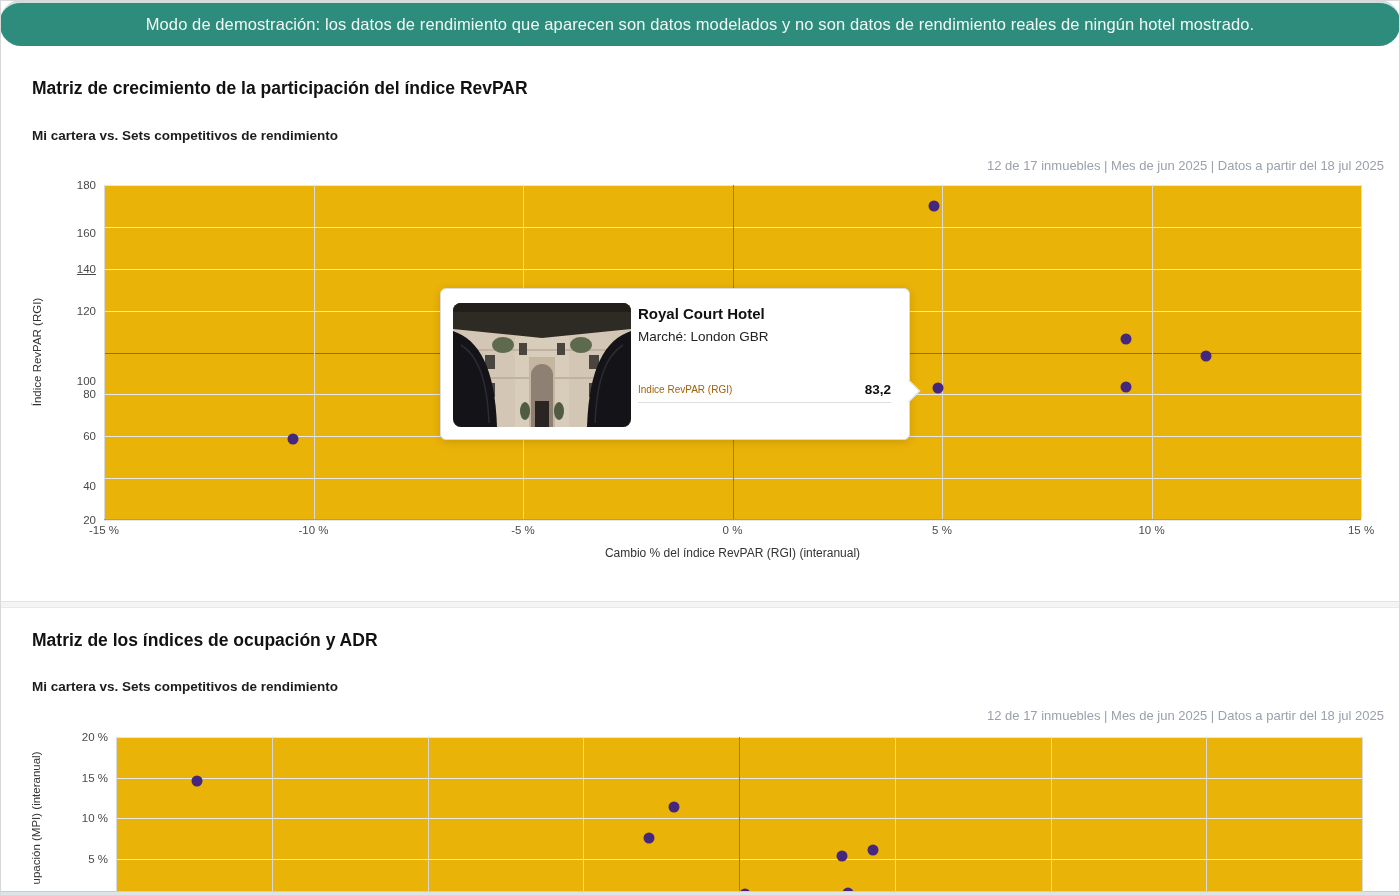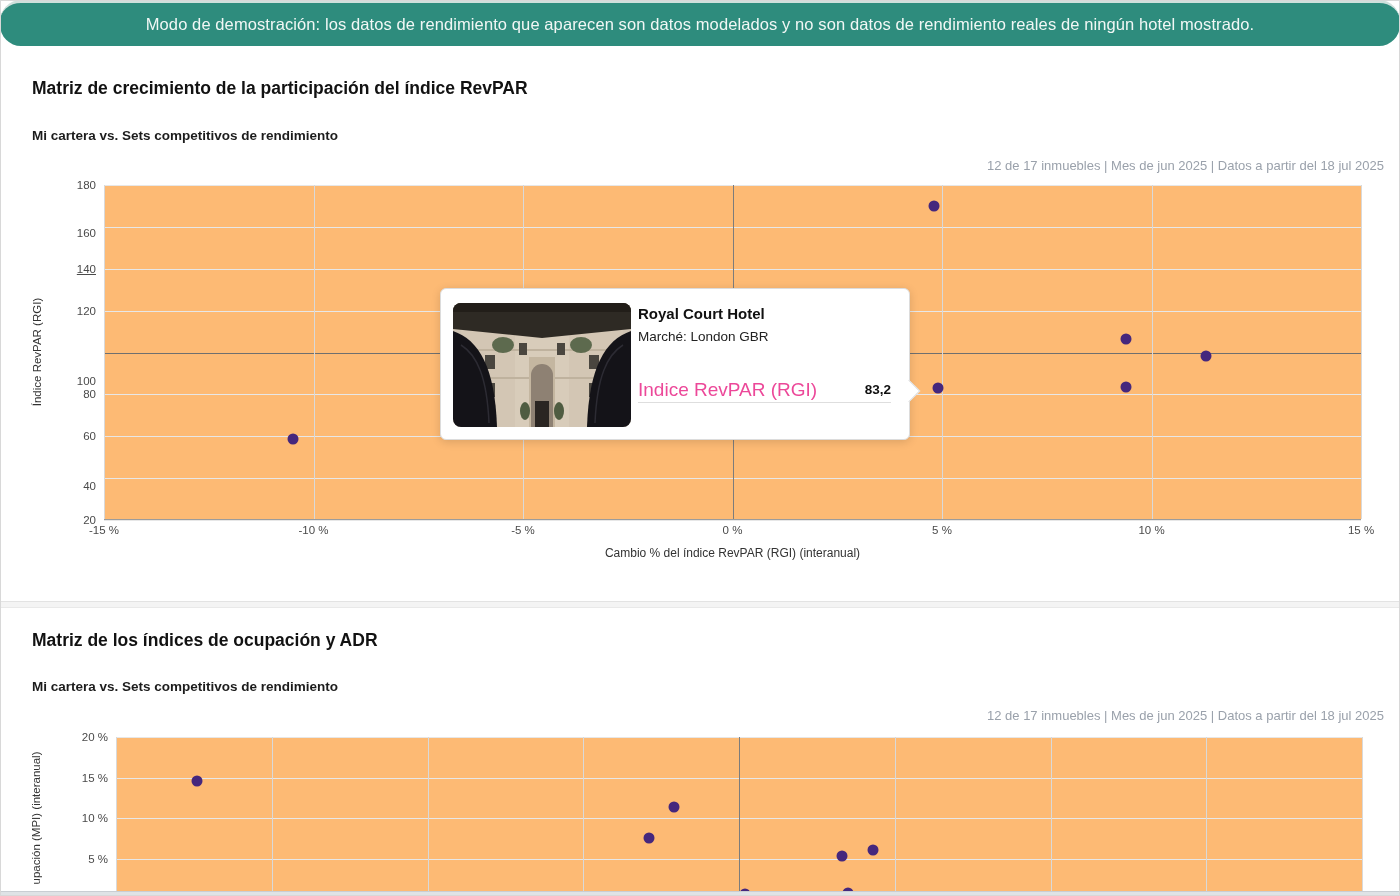--- a/index.html
+++ b/index.html
@@ -22,21 +22,21 @@
   .subtitle{position:absolute;left:32px;font-size:13.5px;font-weight:bold;color:#1c1c1c;white-space:nowrap;}
   .meta{position:absolute;right:16px;font-size:13px;color:#9aa1ab;white-space:nowrap;}
 
   .t1{top:78px;} .s1{top:128px;} .m1{top:158px;}
   .t2{top:630px;} .s2{top:679px;} .m2{top:708px;}
 
   .divider{position:absolute;left:0;top:601px;width:1400px;height:5px;background:#f4f4f4;
     border-top:1px solid #e3e3e3;border-bottom:1px solid #e9e9e9;}
 
   
-  .plot{position:absolute;background:#fdba74;}
+  .plot{position:absolute;background:#eab308;}
   .p1{left:104px;top:185px;width:1257px;height:334px;border-bottom:1px solid #9c9c9c;}
   .p2{left:116px;top:737px;width:1246px;height:162px;}
 
   .hline{position:absolute;left:0;right:0;height:1px;background:#e7e7e7;}
   .vline{position:absolute;top:0;bottom:0;width:1px;background:#d9d9d9;}
   .hline.ref{background:#6f6f6f;}
   .vline.ref{background:#7c7c7c;}
 
   .xtick{position:absolute;top:100%;margin-top:5px;transform:translateX(-50%);
     font-size:11.5px;color:#4a4a4a;white-space:nowrap;}
@@ -63,21 +63,21 @@
     transform:rotate(45deg);border-top:1px solid #dcdcdc;border-right:1px solid #dcdcdc;
   }
   .tt-img{position:absolute;left:12px;top:14px;width:178px;height:124px;border-radius:8px;
     overflow:hidden;background:#cfc3b2;}
   .tt-img svg{display:block;width:100%;height:100%;}
   .tt-title{position:absolute;left:197px;top:16px;font-size:15px;font-weight:bold;color:#111;}
   .tt-market{position:absolute;left:197px;top:40px;font-size:13.5px;color:#222;}
   .tt-rows{position:absolute;left:197px;top:88px;width:253px;}
   .tt-row{height:25px;display:flex;align-items:center;justify-content:space-between;
     border-bottom:1px solid #dedede;}
-  .tt-row .lab{font-size:19px;color:#ec4899;}
+  .tt-row .lab{font-size:10px;color:#a16207;}
   .tt-row .val{font-size:13.5px;font-weight:bold;color:#0f0f0f;}
 
   .bottom-strip{position:absolute;left:0;bottom:0;width:1400px;height:4px;background:#dfe3e6;
     border-top:1px solid #c9ced3;z-index:30;}
 </style>
 </head>
 <body>
 
 <div class="banner">
   <span>Modo de demostración: los datos de rendimiento que aparecen son datos modelados y no son datos de rendimiento reales de ningún hotel mostrado.</span>

